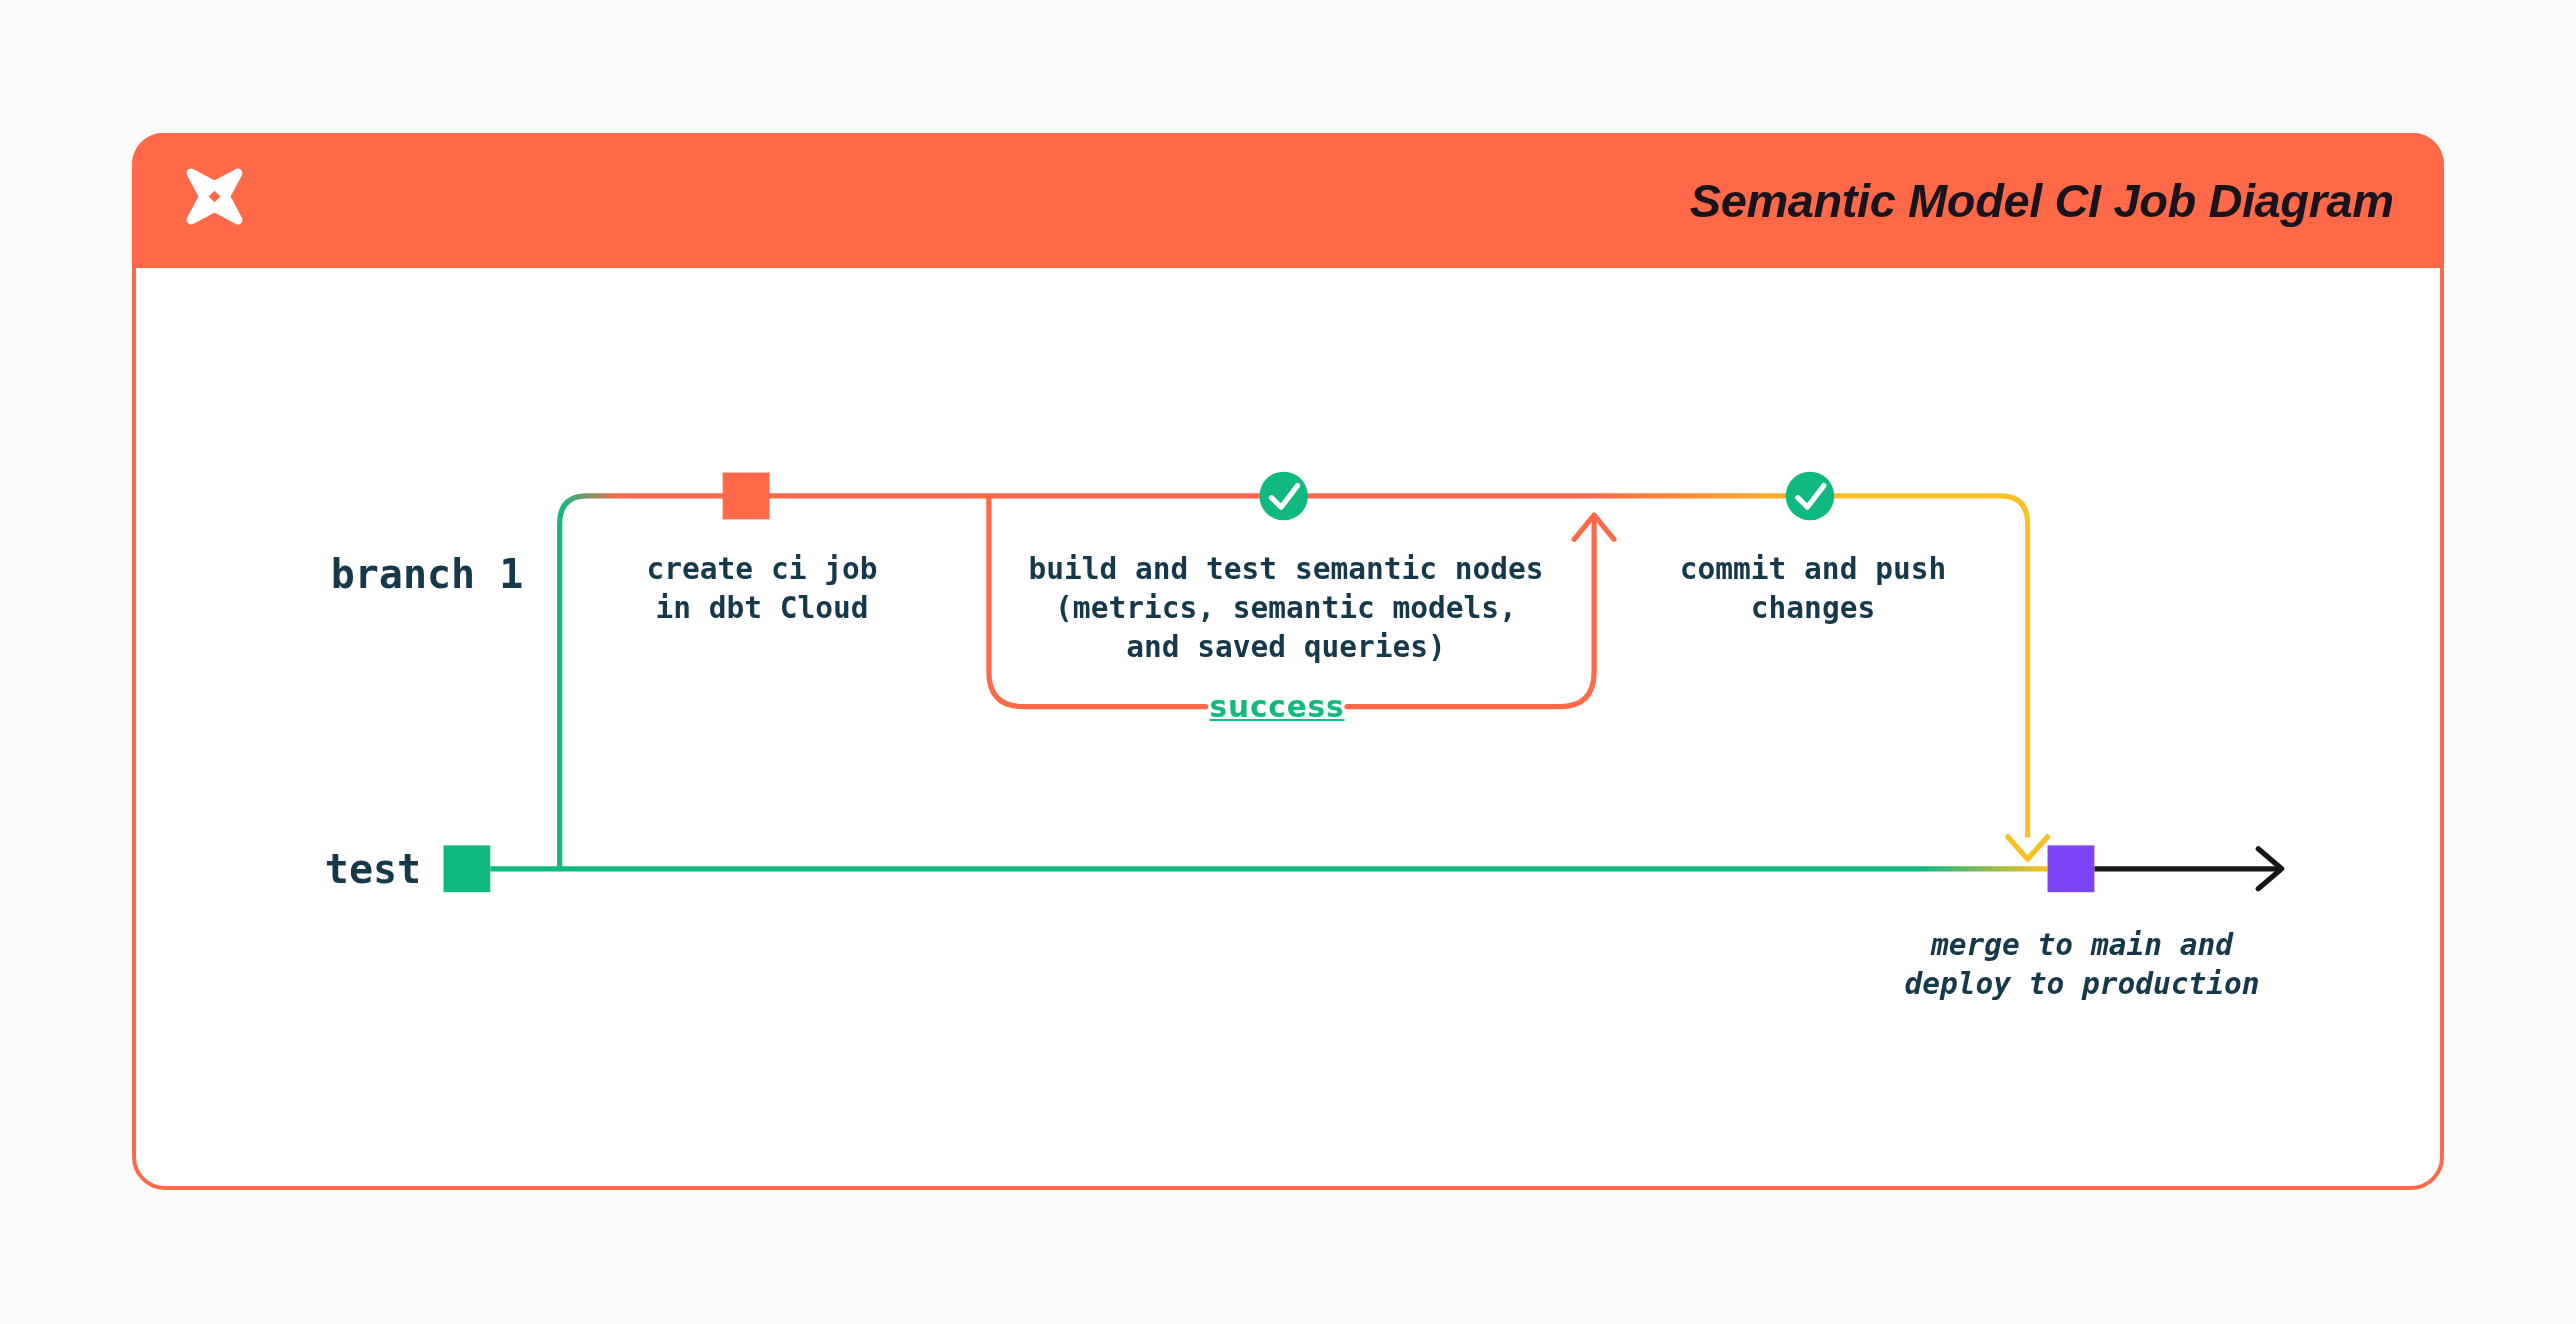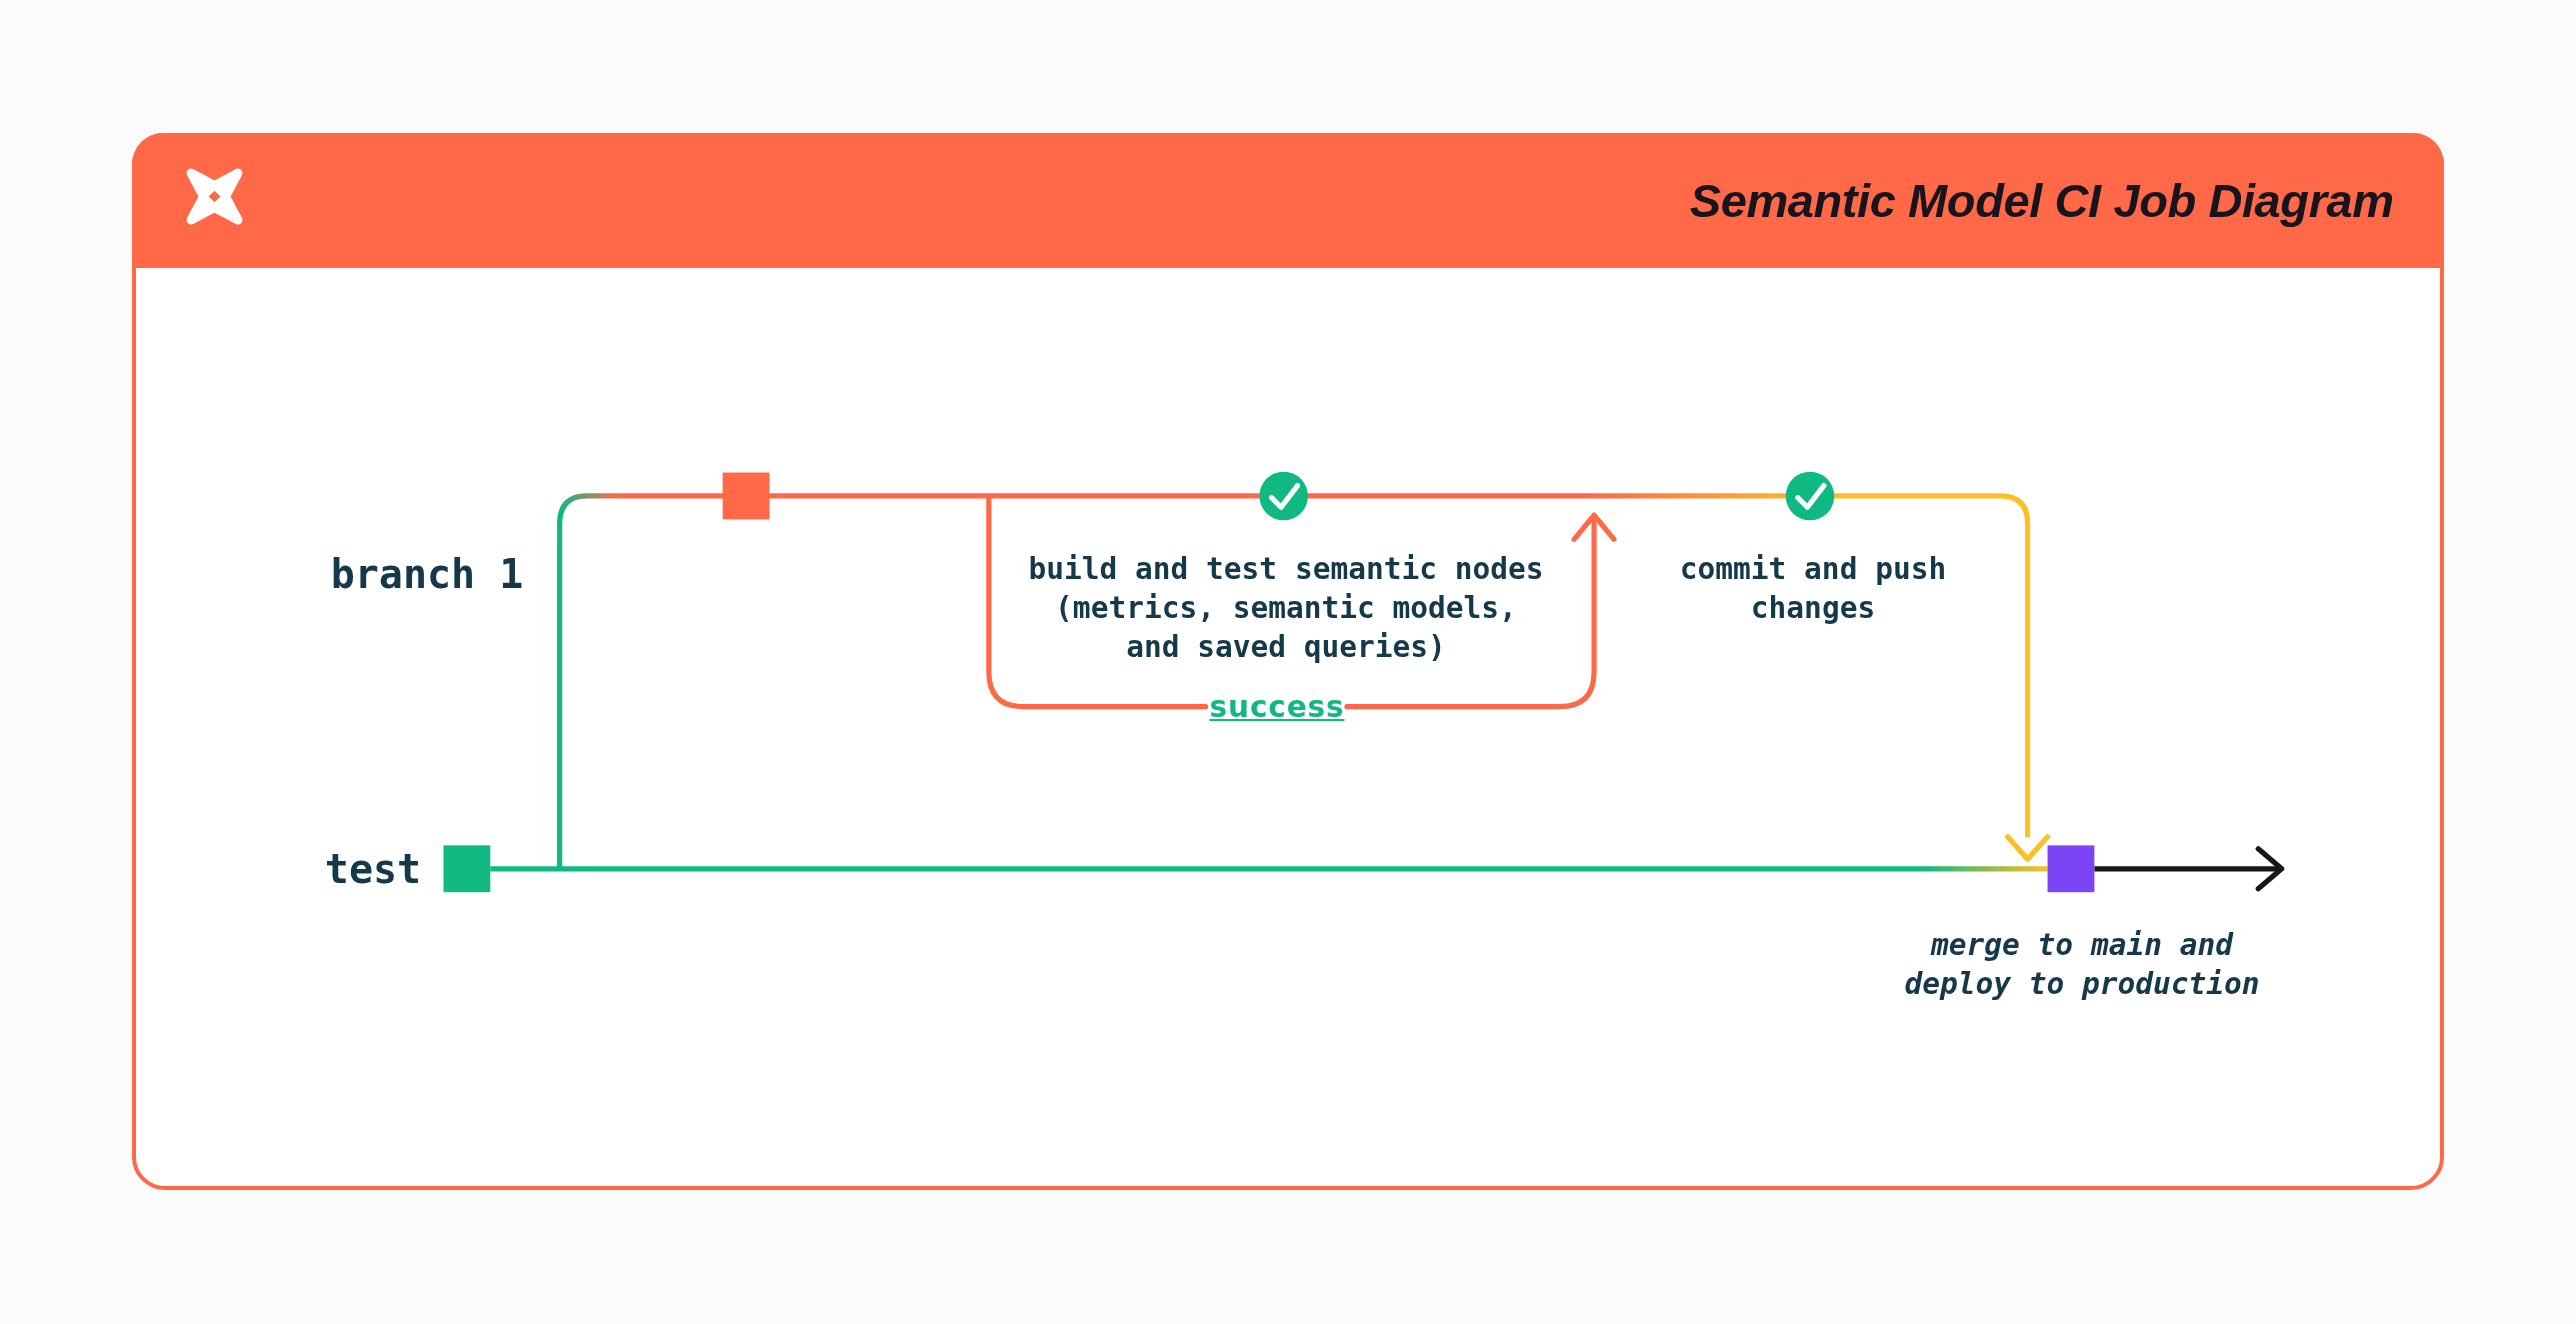--- a/index.html
+++ b/index.html
@@ -98,20 +98,22 @@
     </g>
     <g>
       <circle cx="2087" cy="572" r="28" fill="#10B981"></circle>
       <polyline points="2073,574 2084,585 2103,560" fill="none" stroke="#FFFFFF" stroke-width="6" stroke-linecap="round" stroke-linejoin="round"></polyline>
     </g>
   </svg>
 
   <div class="lane-label" style="left:427px;top:574px;">branch 1</div>
   <div class="lane-label" style="left:373px;top:869px;">test</div>
 
+  <div class="node-label" style="left:762px;top:550px;">create ci job
+in dbt Cloud</div>
   <div class="node-label" style="left:1286px;top:550px;">build and test semantic nodes
 (metrics, semantic models,
 and saved queries)</div>
   <div class="node-label" style="left:1813px;top:550px;">commit and push
 changes</div>
   <div class="node-label" style="left:2082px;top:926px;font-style:italic;">merge to main and
 deploy to production</div>
 
   <div class="success-label" style="left:1277px;top:707px;text-decoration:underline;">success</div>
 

